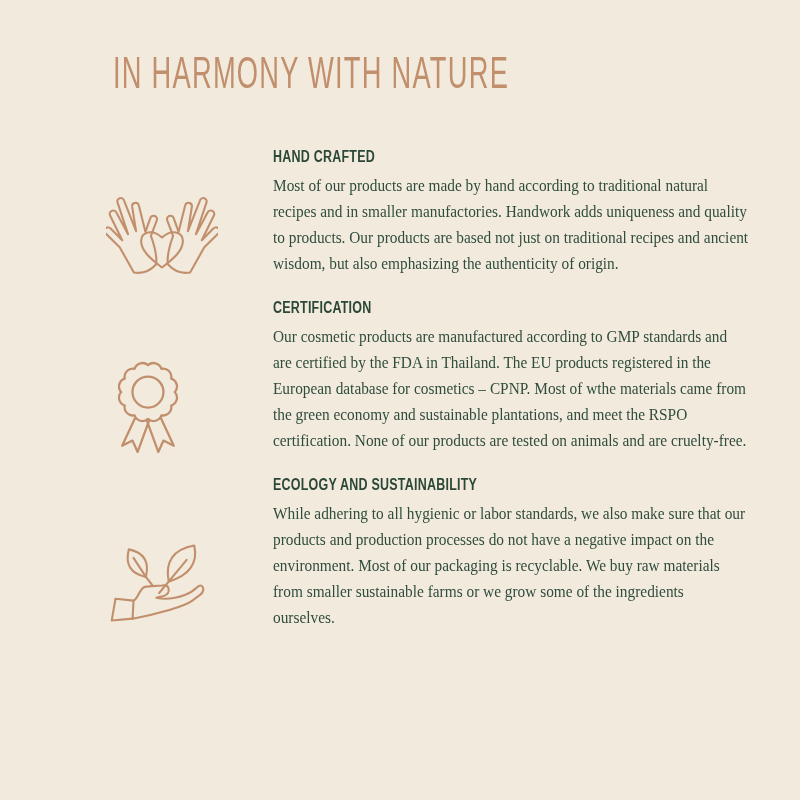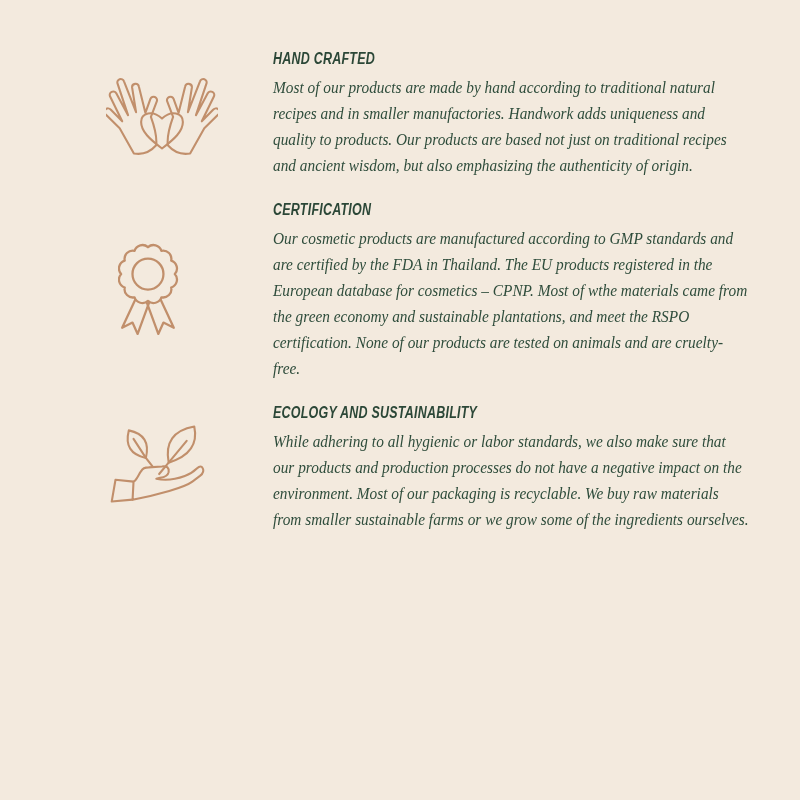--- a/index.html
+++ b/index.html
@@ -24,23 +24,22 @@
   .main-title .squeeze {
     display: inline-block;
     transform: scaleX(0.62);
     transform-origin: left center;
   }
   .sections {
     margin-top: 46px;
   }
   .feature {
     display: flex;
-    align-items: center;
+    align-items: flex-end;
     margin: 0 0 18px 106px;
-    font-style: italic;
   }
   .icon-col {
     width: 167px;
     flex: 0 0 167px;
   }
   .icon-col svg {
     display: block;
     margin-top: -2px;
   }
   .badge-offset { margin-left: 12px; }
@@ -74,20 +73,21 @@
     stroke-width: 2.2;
     stroke-linecap: round;
     stroke-linejoin: round;
   }
 </style>
 </head>
 <body>
 
 <div class="page">
 
+  <h1 class="main-title"><span class="squeeze">IN HARMONY WITH NATURE</span></h1>
 
   <div class="sections">
 
     <section class="feature">
       <div class="icon-col">
         <svg width="112" height="93" viewBox="0 0 118 98" aria-hidden="true">
           <g class="lineart">
             <g transform="translate(8,0) rotate(-20 40 80)">
               <path d="M18,86 L13,56 L4,37 A3.6,3.6 0 0 1 10.8,34.2 L18,50 L15,21 A3.6,3.6 0 0 1 22.2,20.2 L26,46 L27,11 A3.6,3.6 0 0 1 34.2,11 L35,46 L40,20 A3.6,3.6 0 0 1 47,21.6 L44,50 L54,38 A3.6,3.6 0 0 1 59.4,42.8 L48,56 C48,66 47,78 43,86 Q30,93 18,86 Z"></path>
             </g>

